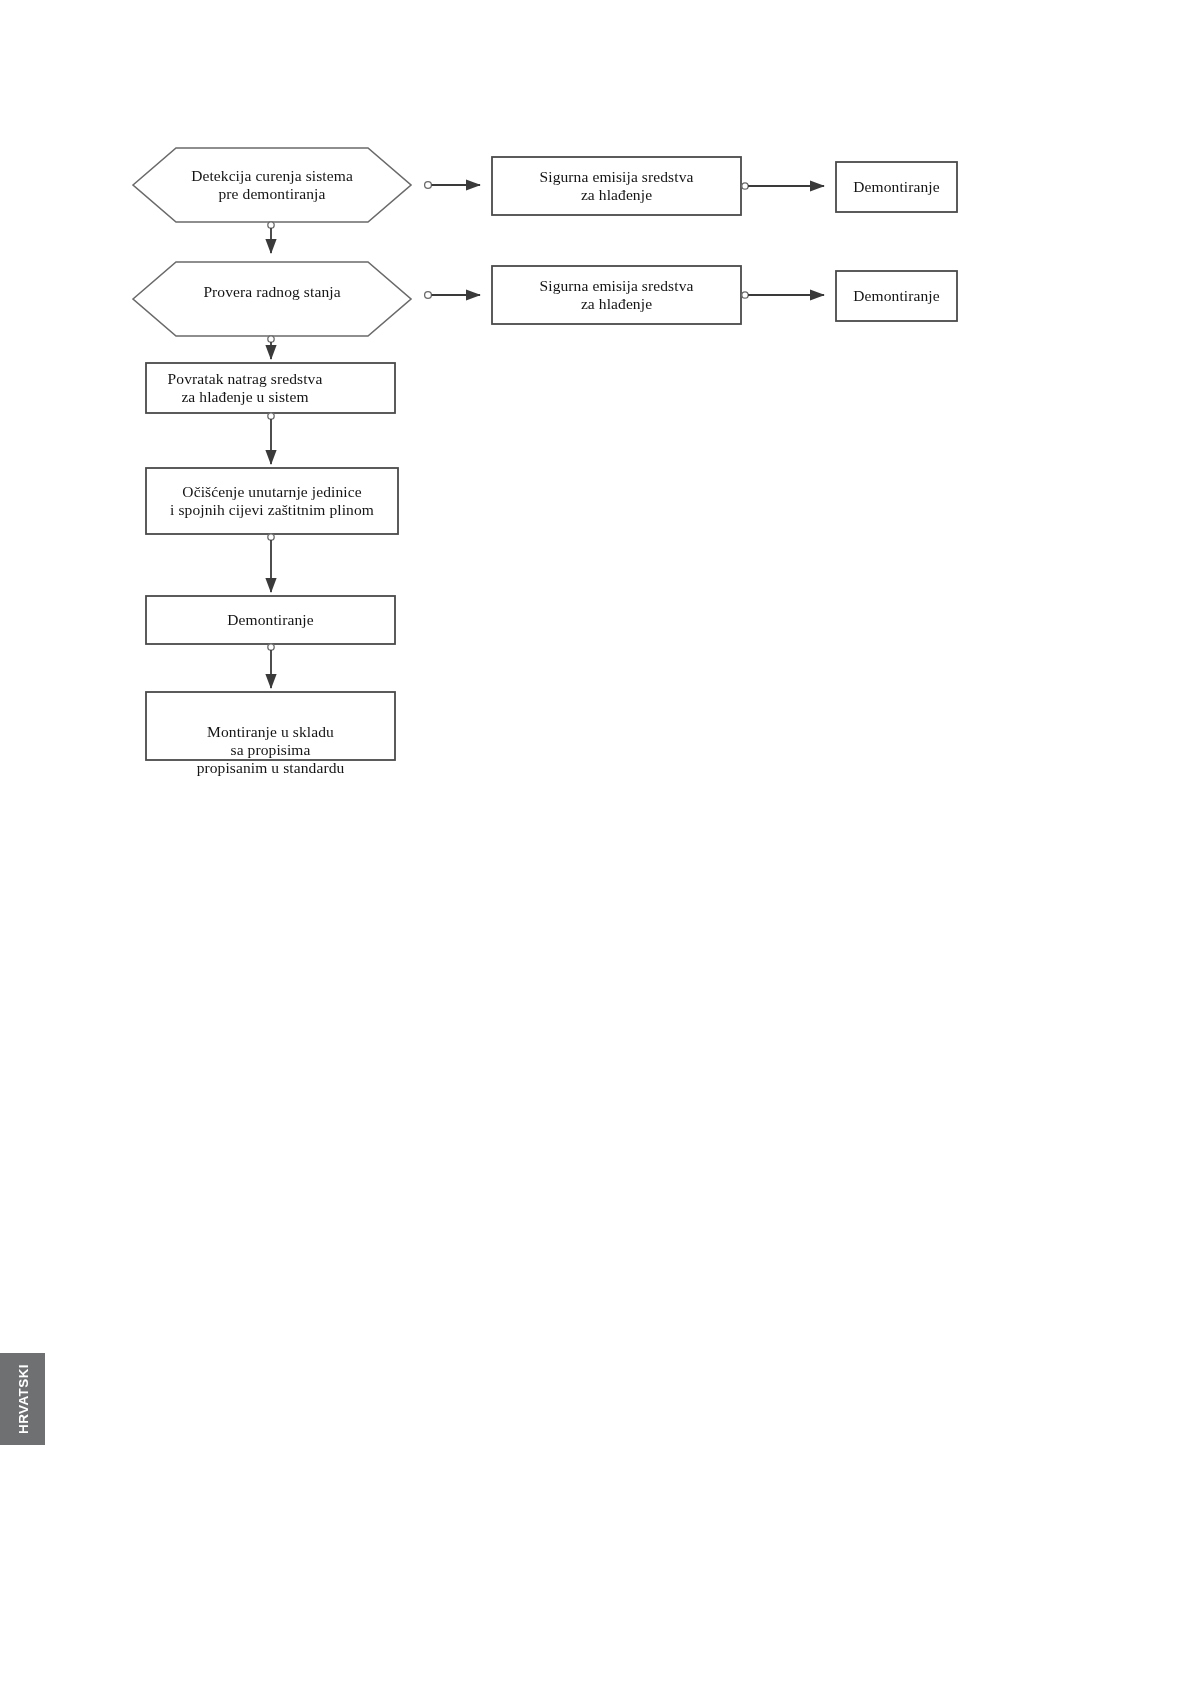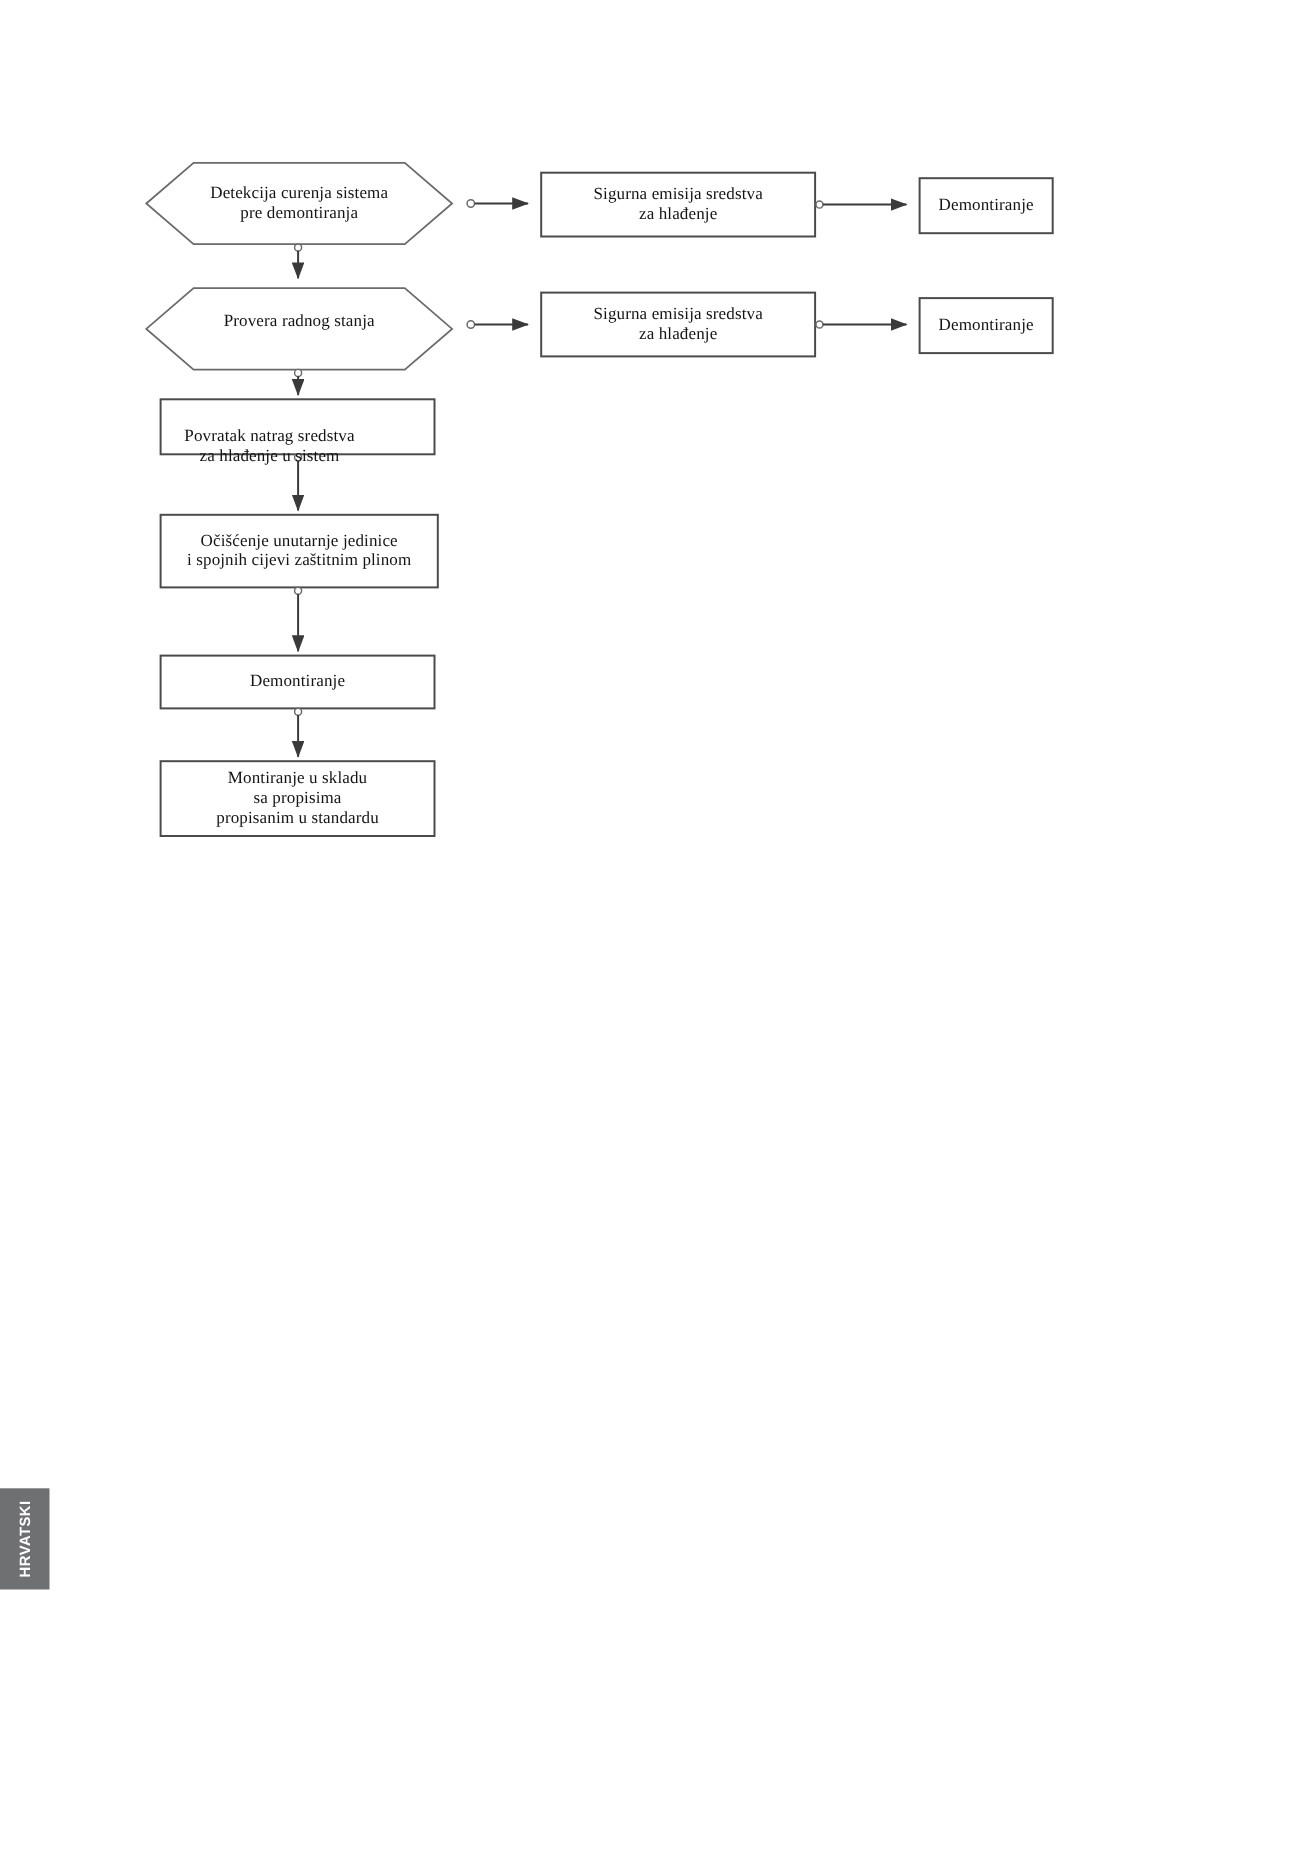--- a/index.html
+++ b/index.html
@@ -139,29 +139,29 @@
 
   <div class="node-label box-label" style="left:836px; top:162px; width:121px; height:50px;">Demontiranje</div>
 
   <div class="node-label hex-label" style="left:140px; top:262px; width:264px; height:61px;">Provera radnog stanja</div>
 
   <div class="node-label box-label" style="left:492px; top:266px; width:249px; height:58px;">Sigurna emisija sredstva
 za hlađenje</div>
 
   <div class="node-label box-label" style="left:836px; top:271px; width:121px; height:50px;">Demontiranje</div>
 
-  <div class="node-label box-label" style="left:146px; top:381px; width:198px; height:50px;">Povratak natrag sredstva
+  <div class="node-label box-label" style="left:146px; top:363px; width:198px; height:50px;">Povratak natrag sredstva
 za hlađenje u sistem</div>
 
   <div class="node-label box-label" style="left:146px; top:468px; width:252px; height:66px;">Očišćenje unutarnje jedinice
 i spojnih cijevi zaštitnim plinom</div>
 
   <div class="node-label box-label" style="left:146px; top:596px; width:249px; height:48px;">Demontiranje</div>
 
-  <div class="node-label box-label" style="left:146px; top:692px; width:249px; height:68px;">Montiranje u skladu
+  <div class="node-label box-label" style="left:146px; top:716px; width:249px; height:68px;">Montiranje u skladu
 sa propisima
 propisanim u standardu</div>
 
   <div id="hrvatski-tab">
     <span class="tab-text">HRVATSKI</span>
   </div>
 
 </div>
 
 </body></html>

